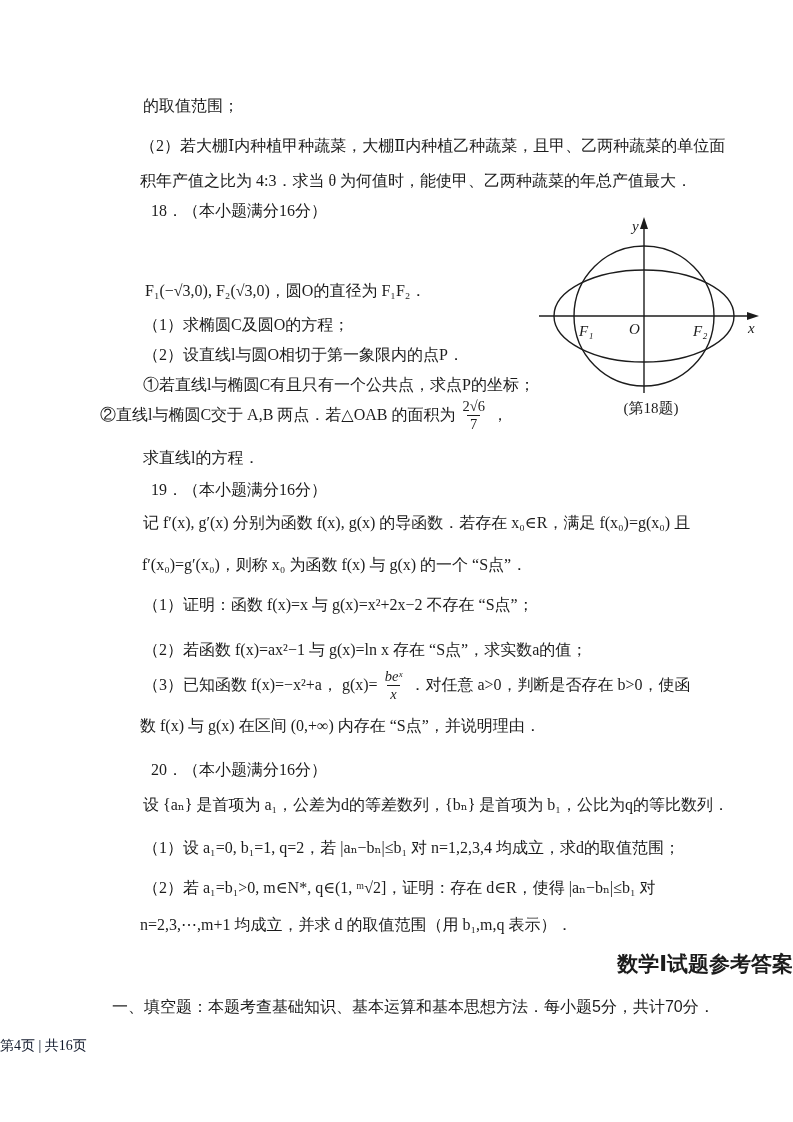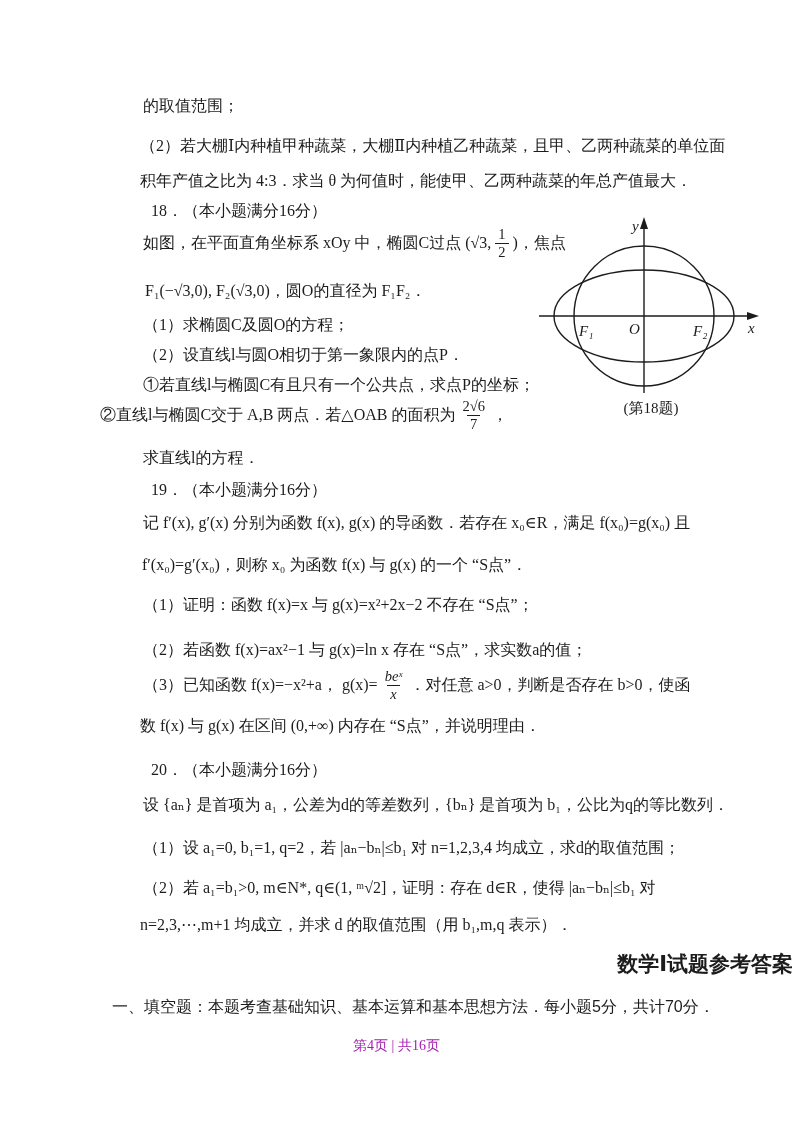--- a/index.html
+++ b/index.html
@@ -12,45 +12,37 @@
   .fline{display:flex;align-items:center;}
   .frac{display:inline-flex;flex-direction:column;align-items:center;
         vertical-align:middle;margin:0 4px;font-size:14.5px;line-height:1.15;}
   .frac .den{border-top:1.2px solid #1c1c1c;padding:0 3px;}
   .frac .num{padding:0 3px;}
   .hdr{font-size:16px;margin-left:38px;}
   .ans-title{position:absolute;width:793px;text-align:right;font-weight:700;
              font-size:21px;font-family:"Liberation Sans","DejaVu Sans",sans-serif;}
   .ans-sec{position:absolute;white-space:nowrap;font-weight:400;font-size:16px;
            font-family:"Liberation Sans","DejaVu Sans",sans-serif;}
-  .footer{position:absolute;width:793px;text-align:center;font-size:14px;color:#a21caf;}
+  .footer{position:absolute;width:793px;text-align:left;font-size:14px;color:#0f172a;}
   .fig{position:absolute;left:537px;top:213px;width:228px;}
   .fig svg{display:block;}
   .fig .cap{text-align:center;font-size:15px;margin-top:2px;}
   .mi{font-style:italic;font-family:"Liberation Serif","DejaVu Serif",serif;}
 </style>
 </head>
 <body>
 
 <div id="page">
 
   <div class="line" style="top:95px;left:143px">的取值范围；</div>
   <div class="line" style="top:135px;left:140px">（2）若大棚Ⅰ内种植甲种蔬菜，大棚Ⅱ内种植乙种蔬菜，且甲、乙两种蔬菜的单位面</div>
   <div class="line" style="top:170px;left:140px">积年产值之比为 4:3．求当 θ 为何值时，能使甲、乙两种蔬菜的年总产值最大．</div>
 
   <div class="line hdr" style="top:200px;left:113px">18．（本小题满分16分）</div>
 
-  <div class="line fline" style="top:226px;left:143px">
-    <span>如图，在平面直角坐标系 xOy 中，椭圆C过点 (√3,</span>
-      <span class="frac">
-        <span class="num">1</span>
-        <span class="den">2</span>
-      </span>
-      <span>)，焦点</span>
-  </div>
 
   <div class="line" style="top:280px;left:145px">F₁(−√3,0), F₂(√3,0)，圆O的直径为 F₁F₂．</div>
   <div class="line" style="top:314px;left:143px">（1）求椭圆C及圆O的方程；</div>
   <div class="line" style="top:344px;left:143px">（2）设直线l与圆O相切于第一象限内的点P．</div>
   <div class="line" style="top:374px;left:143px">①若直线l与椭圆C有且只有一个公共点，求点P的坐标；</div>
 
   <div class="line fline" style="top:398px;left:100px">
     <span>②直线l与椭圆C交于 A,B 两点．若△OAB 的面积为</span>
       <span class="frac">
         <span class="num">2√6</span>

